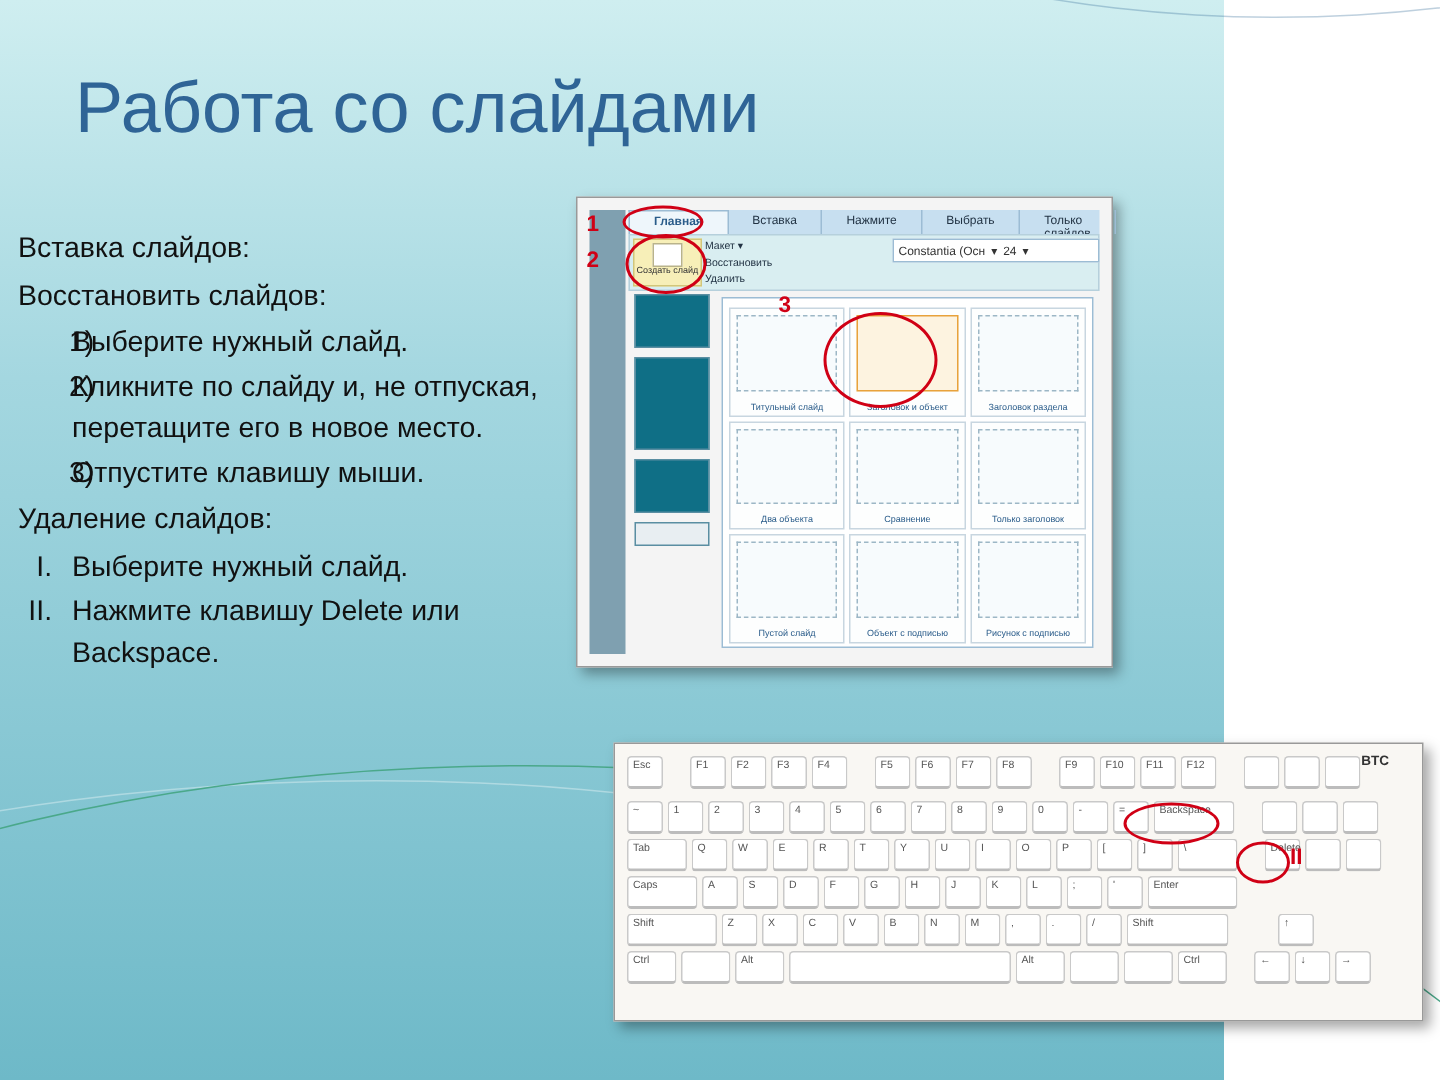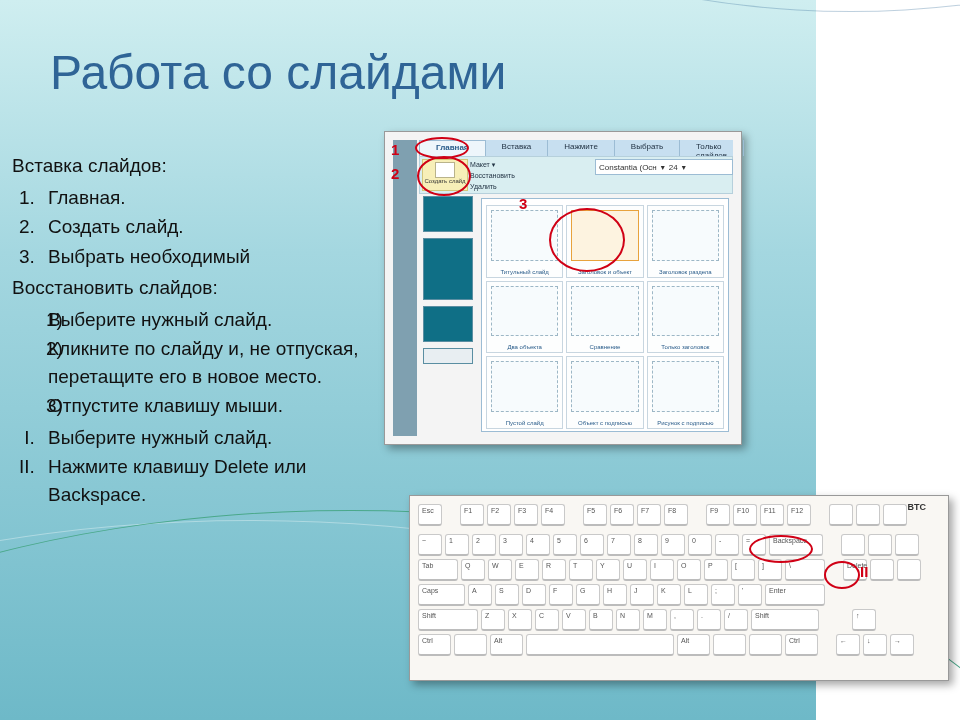--- a/index.html
+++ b/index.html
@@ -159,31 +159,27 @@
 <div class="slide">
   <div class="swoosh a"></div>
   <div class="swoosh b"></div>
   <div class="swoosh c"></div>
   <div class="swoosh d"></div>
 
   <div class="title">Работа со слайдами</div>
 
   <div class="body-col">
     <p>Вставка слайдов:</p>
-    <ol class="ol-dec">
-      <li>Главная.</li>
-      <li>Создать слайд.</li>
-      <li>Выбрать необходимый</li>
-    </ol>
     <p>Восстановить слайдов:</p>
     <ol class="ol-paren">
       <li>Выберите нужный слайд.</li>
       <li>Кликните по слайду и, не отпуская, перетащите его в новое место.</li>
       <li>Отпустите клавишу мыши.</li>
     </ol>
+    <p>Удаление слайдов:</p>
     <ol class="ol-roman">
       <li>Выберите нужный слайд.</li>
       <li>Нажмите клавишу Delete или Backspace.</li>
     </ol>
   </div>
 
   <div class="panel app">
     <div class="app-inner">
       <div class="sidebar"></div>
 

